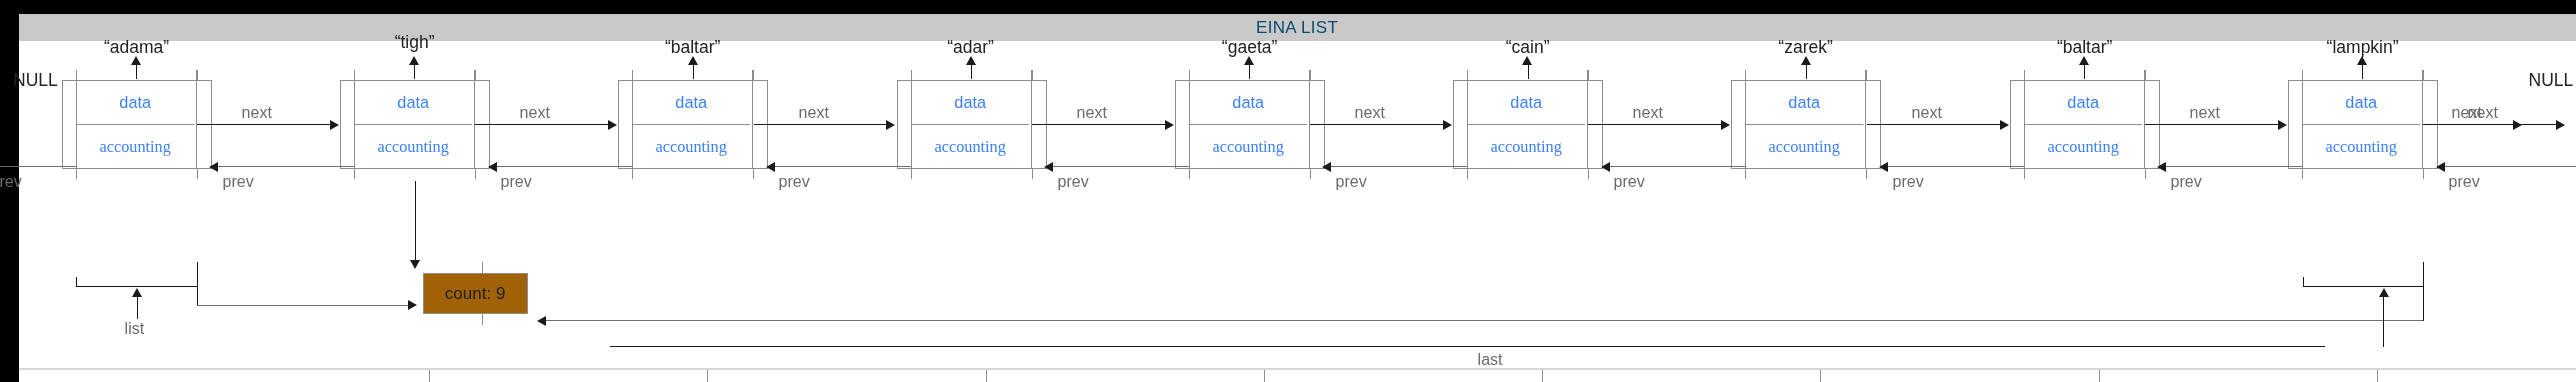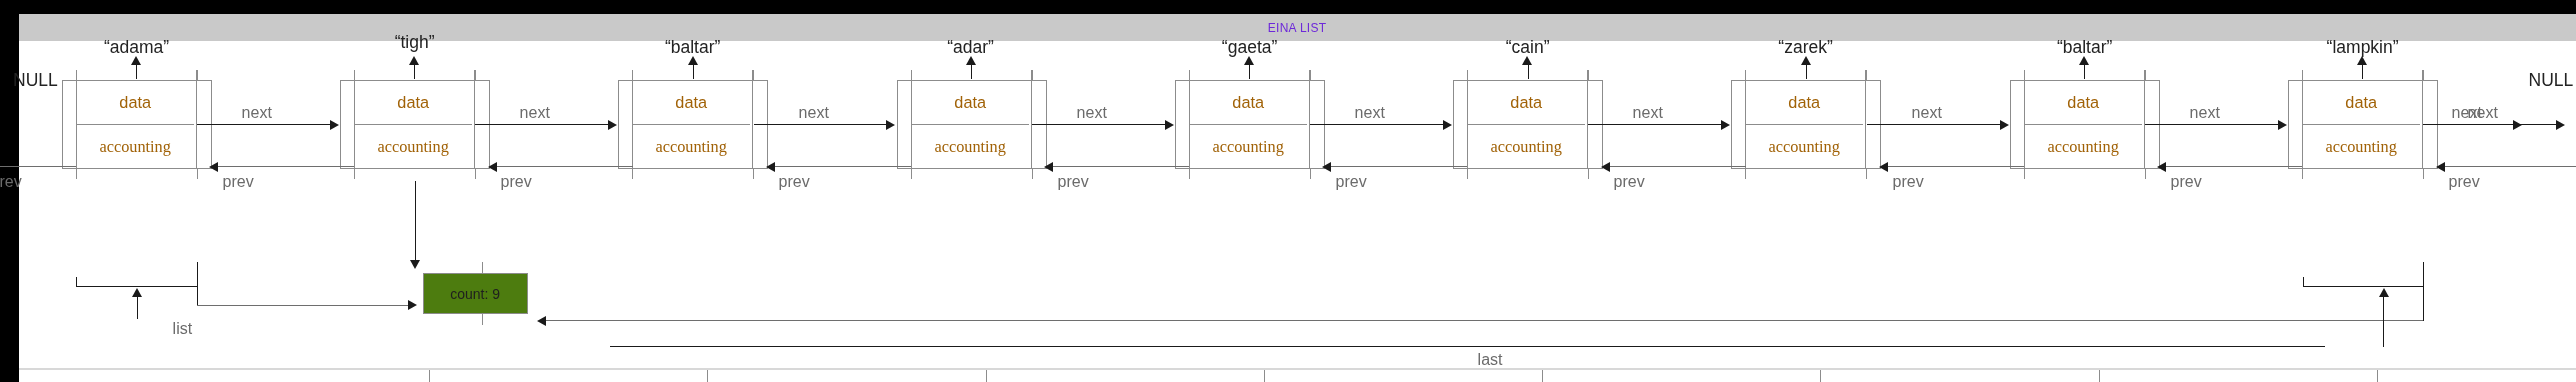--- a/index.html
+++ b/index.html
@@ -23,22 +23,22 @@
 
   
   #titlebar{
     position:absolute;
     left:0; top:0;
     width:2557px; height:27px;
     background:#c9c9c9;
     display:flex; align-items:center; justify-content:center;
   }
   #titlebar .title{
-    font-size:12px;
-    color:#6d28d9;
+    font-size:17px;
+    color:#0c4a6e;
     letter-spacing:0.3px;
     line-height:1;
   }
 
   
   .hline{position:absolute;background:#6e6e6e;height:1.1px;}
   .vline{position:absolute;background:#6e6e6e;width:1.1px;}
   .hline.dark{background:#1a1a1a;}
   .vline.dark{background:#1a1a1a;}
 
@@ -66,21 +66,21 @@
     border-left:0.6px solid #8c8c8c;
     border-right:0.6px solid #8c8c8c;
     box-sizing:border-box;
   }
   .node .cell{
     position:absolute;
     left:14.6px;
     width:118px;
     box-sizing:border-box;
     display:flex; align-items:center; justify-content:center;
-    font-size:16.3px; color:#a16207;
+    font-size:16.3px; color:#3b82f6;
   }
   .node .cell.data{top:10.7px;height:44px;border-bottom:0.6px solid #8c8c8c;}
   .node .cell.acct{top:55px;height:44px;font-family:Liberation Serif, serif;}
 
   
   .node .stub{position:absolute;width:0.6px;background:#8c8c8c;}
   .node .stub.l{left:14.6px;}
   .node .stub.r{left:135px;}
   .node .stub.top{top:0;height:10px;}
   .node .stub.bot{top:99px;height:10px;}
@@ -108,23 +108,23 @@
     font-size:16px;
     color:#6b6b6b;
     white-space:nowrap;
   }
 
   
   #countbox{
     position:absolute;
     border:0.6px solid #8c8c8c;
     box-sizing:border-box;
-    background:#4d7c0f;
+    background:#a16207;
     display:flex;align-items:center;justify-content:center;
-    font-size:14px;color:#1f1f1f;
+    font-size:17px;color:#1f1f1f;
   }
   #countbox-vline{position:absolute;width:0.6px;background:#8c8c8c;}
 
   
   .divider{position:absolute;background:#1a1a1a;height:1.1px;}
   .divider.light{background:#d8d8d8;height:2.3px;}
 </style>
 </head>
 <body>
 
@@ -313,21 +313,21 @@
         <div class="hline" style="left:-27px;top:152px;width:84px;"></div>
         <div class="edgelabel" style="left:-28px;top:159px;">prev</div>
         <div class="hline dark" style="left:2404px;top:110px;width:90px;"></div>
         <div class="ah right" style="left:2494px;top:106px;"></div>
         <div class="edgelabel" style="left:2433px;top:90px;">next</div>
         <div class="hline dark" style="left:57px;top:272px;width:121px;"></div>
         <div class="vline dark" style="left:57px;top:263px;height:10px;"></div>
         <div class="vline dark" style="left:178px;top:263px;height:10px;"></div>
         <div class="vline dark" style="left:118px;top:281px;height:24px;"></div>
         <div class="ah up" style="left:113px;top:274px;"></div>
-        <div class="edgelabel" style="left:106px;top:306px;margin-left:48px;">list</div>
+        <div class="edgelabel" style="left:106px;top:306px;">list</div>
         <div class="vline dark" style="left:178px;top:248px;height:43px;"></div>
         <div class="hline" style="left:178px;top:291px;width:211px;"></div>
         <div class="ah right" style="left:389px;top:286px;"></div>
         <div class="vline dark" style="left:396px;top:167px;height:79px;"></div>
         <div class="ah down" style="left:391px;top:246px;"></div>
         <div class="vline dark" style="left:2404px;top:248px;height:59px;"></div>
         <div class="hline" style="left:527px;top:306px;width:1877px;"></div>
         <div class="ah left" style="left:518px;top:302px;"></div>
         <div class="hline dark" style="left:2284px;top:272px;width:121px;"></div>
         <div class="vline dark" style="left:2284px;top:263px;height:10px;"></div>

